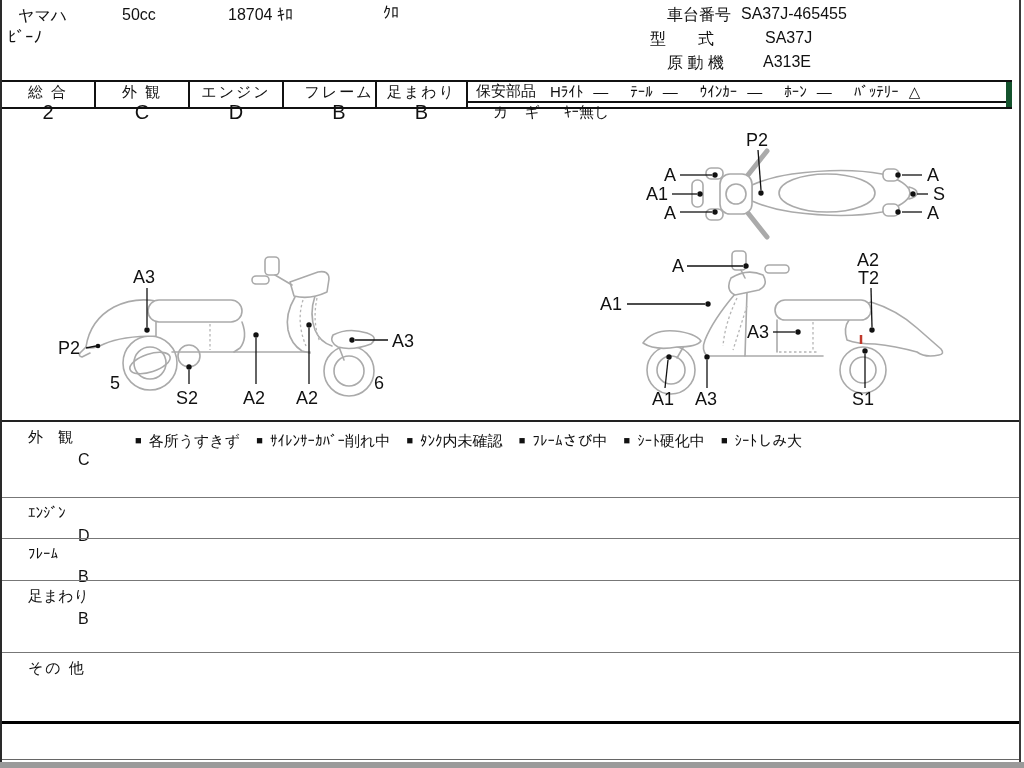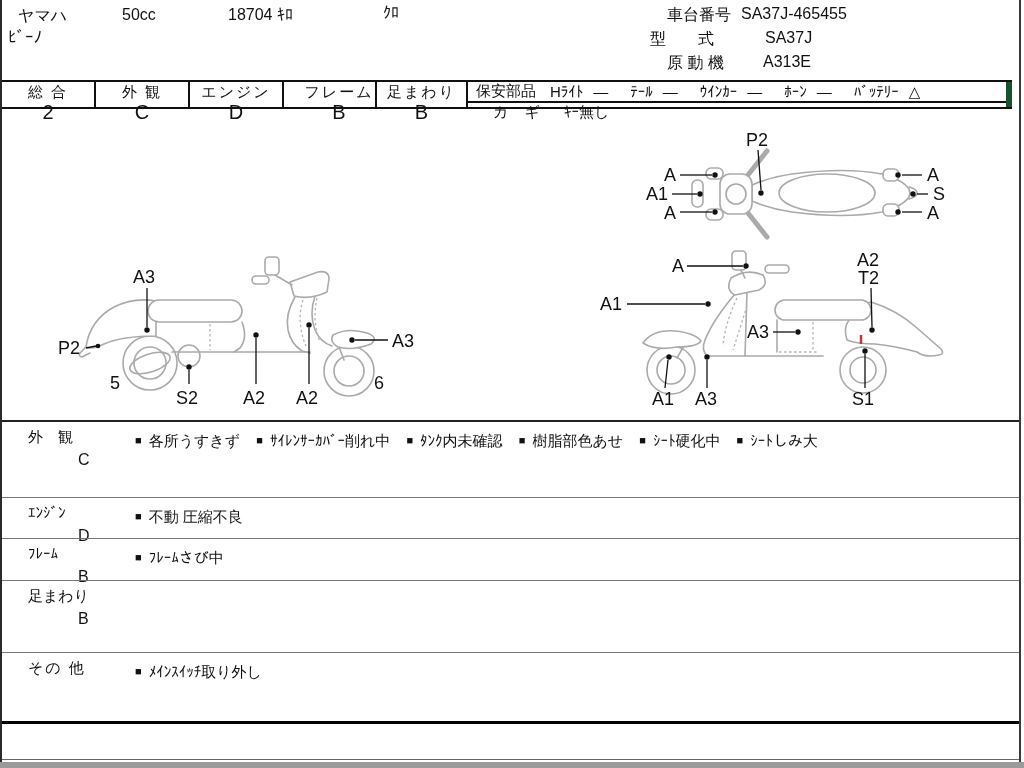--- a/index.html
+++ b/index.html
@@ -254,52 +254,43 @@
     </g>
   </svg>
 
   <div class="abs nrow nrow-first" style="top:420px;height:77px;">
     <div class="nlabel">外　観</div>
     <div class="ngrade">C</div>
     <div class="ncomments">
       <span class="note-item"><span class="bullet">■</span><span class="note-text">各所うすきず</span></span>
       <span class="note-item"><span class="bullet">■</span><span class="note-text">ｻｲﾚﾝｻｰｶﾊﾞｰ削れ中</span></span>
       <span class="note-item"><span class="bullet">■</span><span class="note-text">ﾀﾝｸ内未確認</span></span>
-      <span class="note-item"><span class="bullet">■</span><span class="note-text">樹脂部色あせ</span></span>
+      <span class="note-item"><span class="bullet">■</span><span class="note-text">ﾌﾚｰﾑさび中</span></span>
       <span class="note-item"><span class="bullet">■</span><span class="note-text">ｼｰﾄ硬化中</span></span>
       <span class="note-item"><span class="bullet">■</span><span class="note-text">ｼｰﾄしみ大</span></span>
     </div>
   </div>
 
   <div class="abs nrow nrow-mid" style="top:497px;height:41px;">
     <div class="nlabel">ｴﾝｼﾞﾝ</div>
     <div class="ngrade">D</div>
-    <div class="ncomments">
-      <span class="note-item"><span class="bullet">■</span><span class="note-text">不動 圧縮不良</span></span>
-    </div>
   </div>
 
   <div class="abs nrow nrow-mid" style="top:538px;height:42px;">
     <div class="nlabel">ﾌﾚｰﾑ</div>
     <div class="ngrade">B</div>
-    <div class="ncomments">
-      <span class="note-item"><span class="bullet">■</span><span class="note-text">ﾌﾚｰﾑさび中</span></span>
-    </div>
   </div>
 
   <div class="abs nrow nrow-mid" style="top:580px;height:72px;">
     <div class="nlabel">足まわり</div>
     <div class="ngrade">B</div>
   </div>
 
   <div class="abs nrow nrow-mid" style="top:652px;height:56px;">
     <div class="nlabel" style="letter-spacing:2px;">その 他</div>
-    <div class="ncomments">
-      <span class="note-item"><span class="bullet">■</span><span class="note-text">ﾒｲﾝｽｲｯﾁ取り外し</span></span>
-    </div>
   </div>
 
   <div class="abs nrow nrow-thick" style="top:721px;height:39px;border-bottom:1px solid #666;"></div>
 
   <div class="abs vline-left"></div>
   <div class="abs vline-right"></div>
   <div class="abs bottom-strip"></div>
 
 </div>
 

